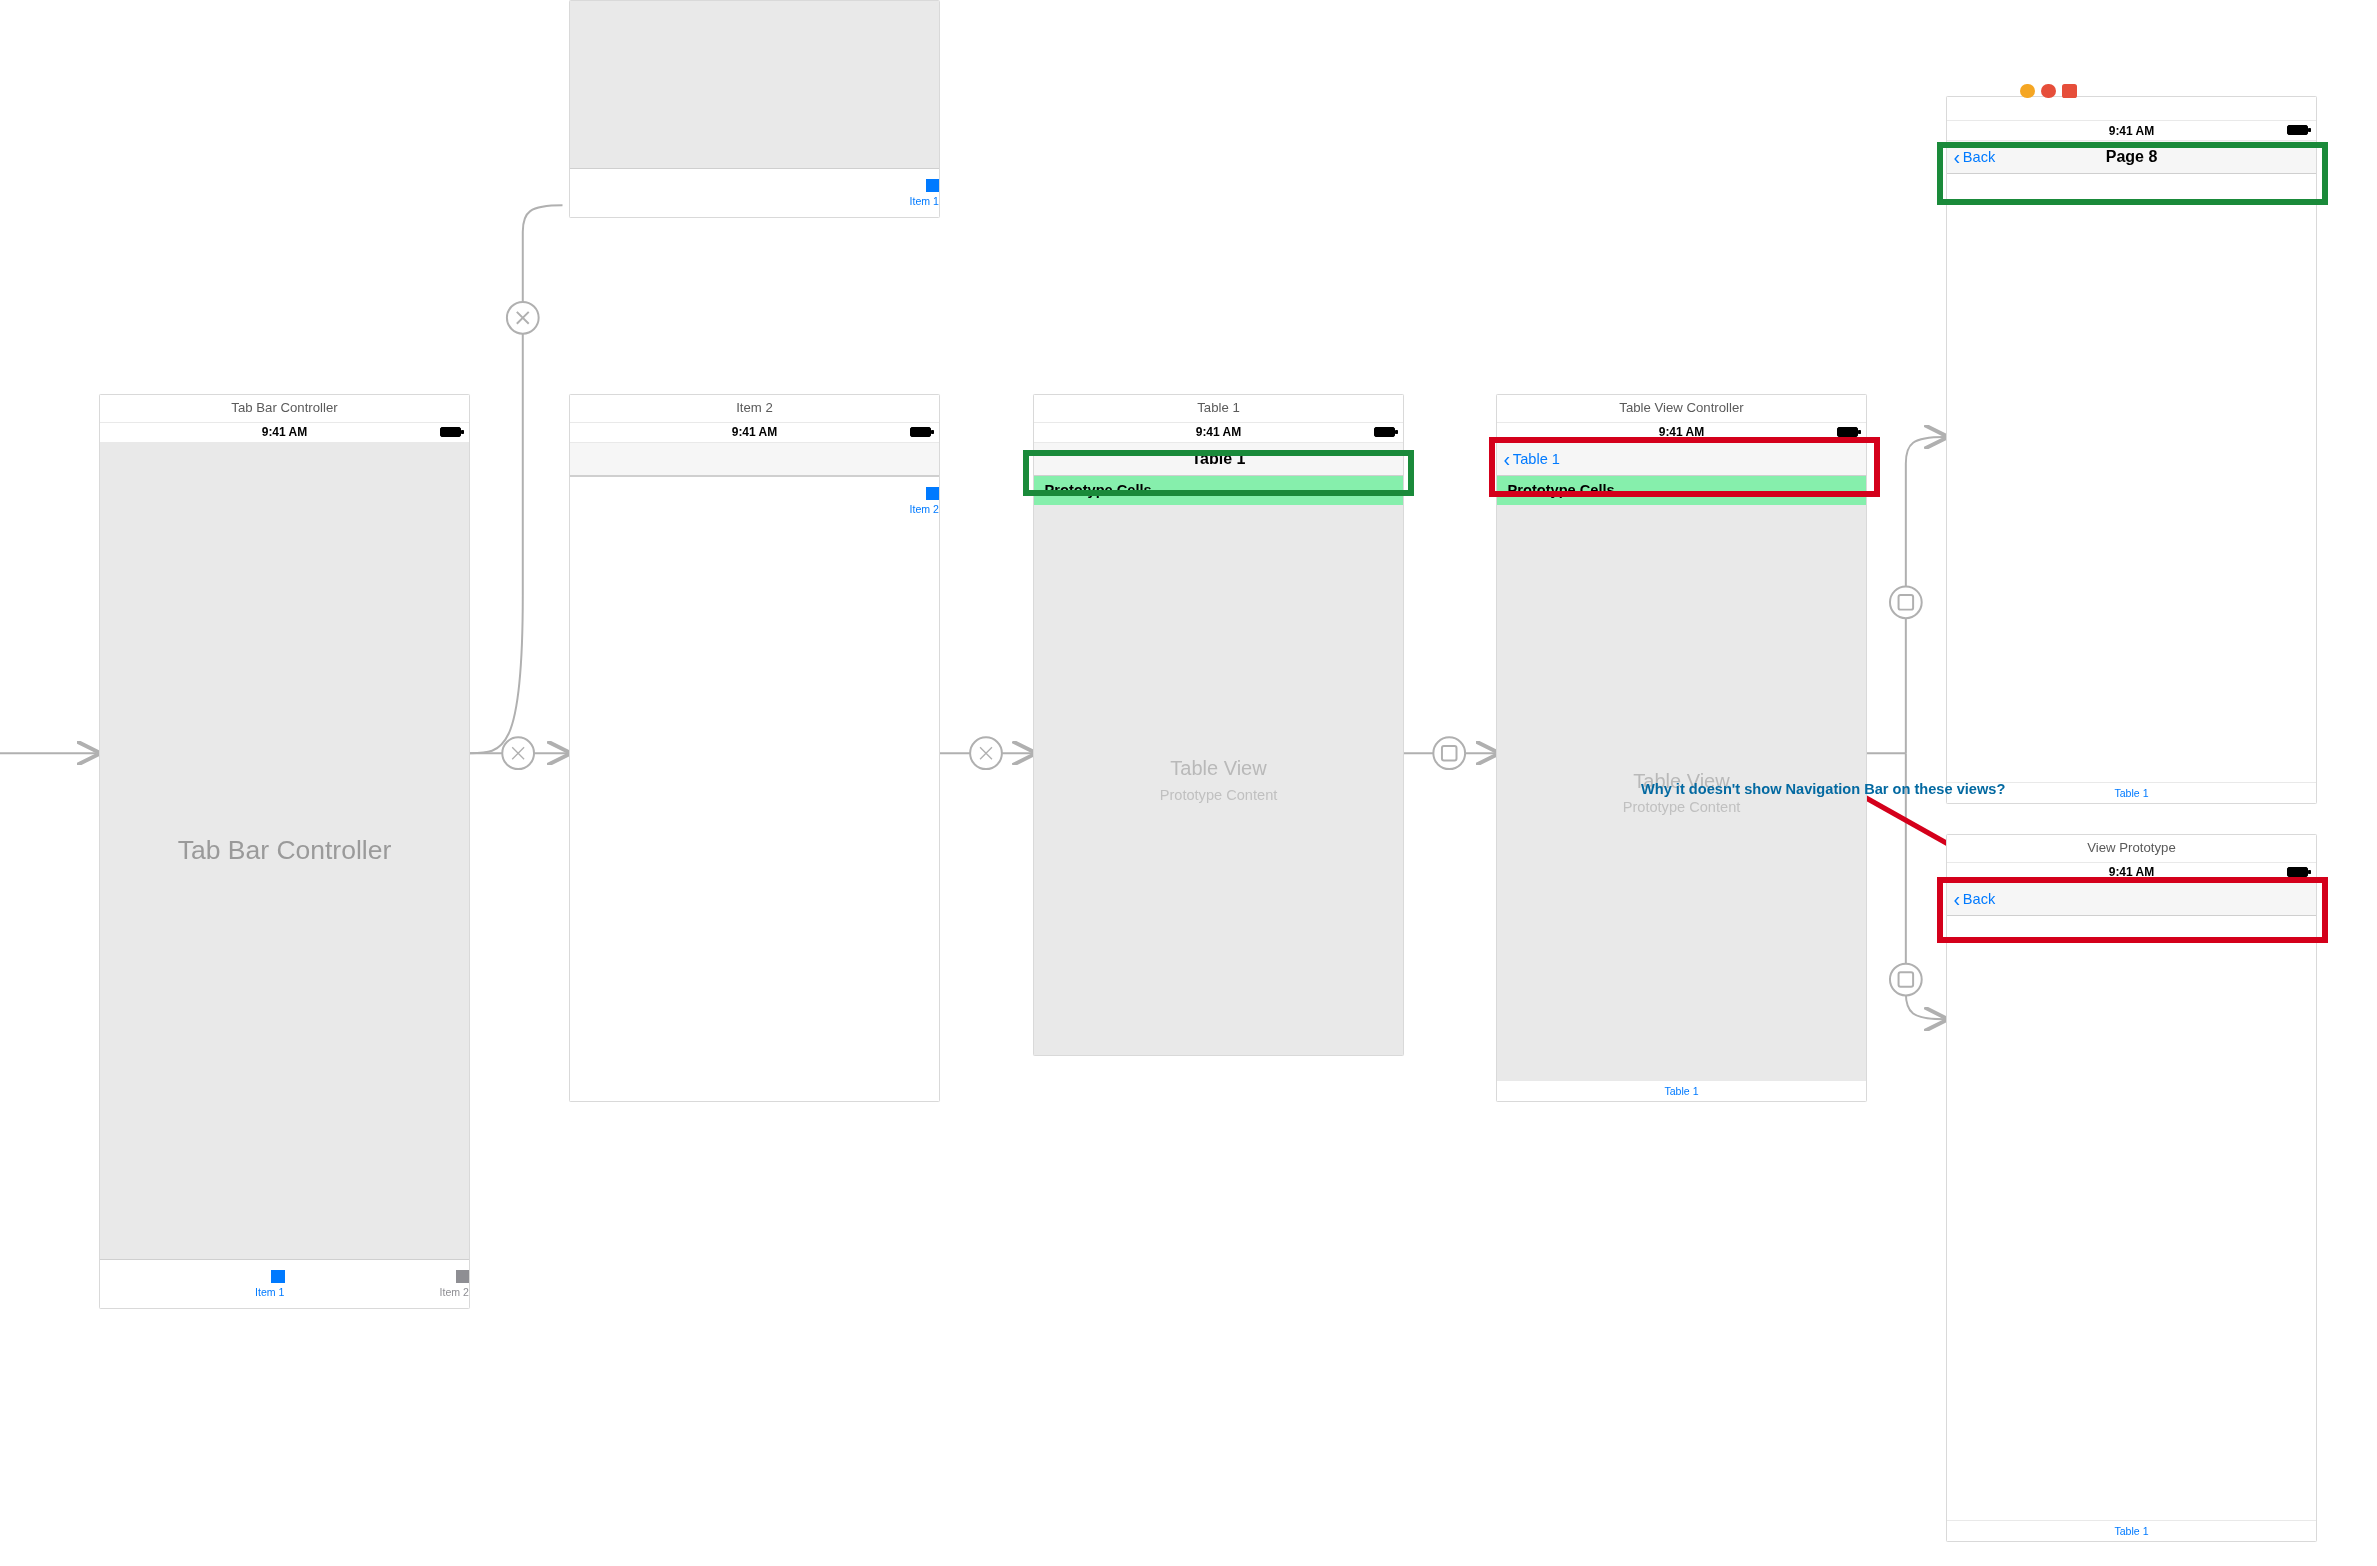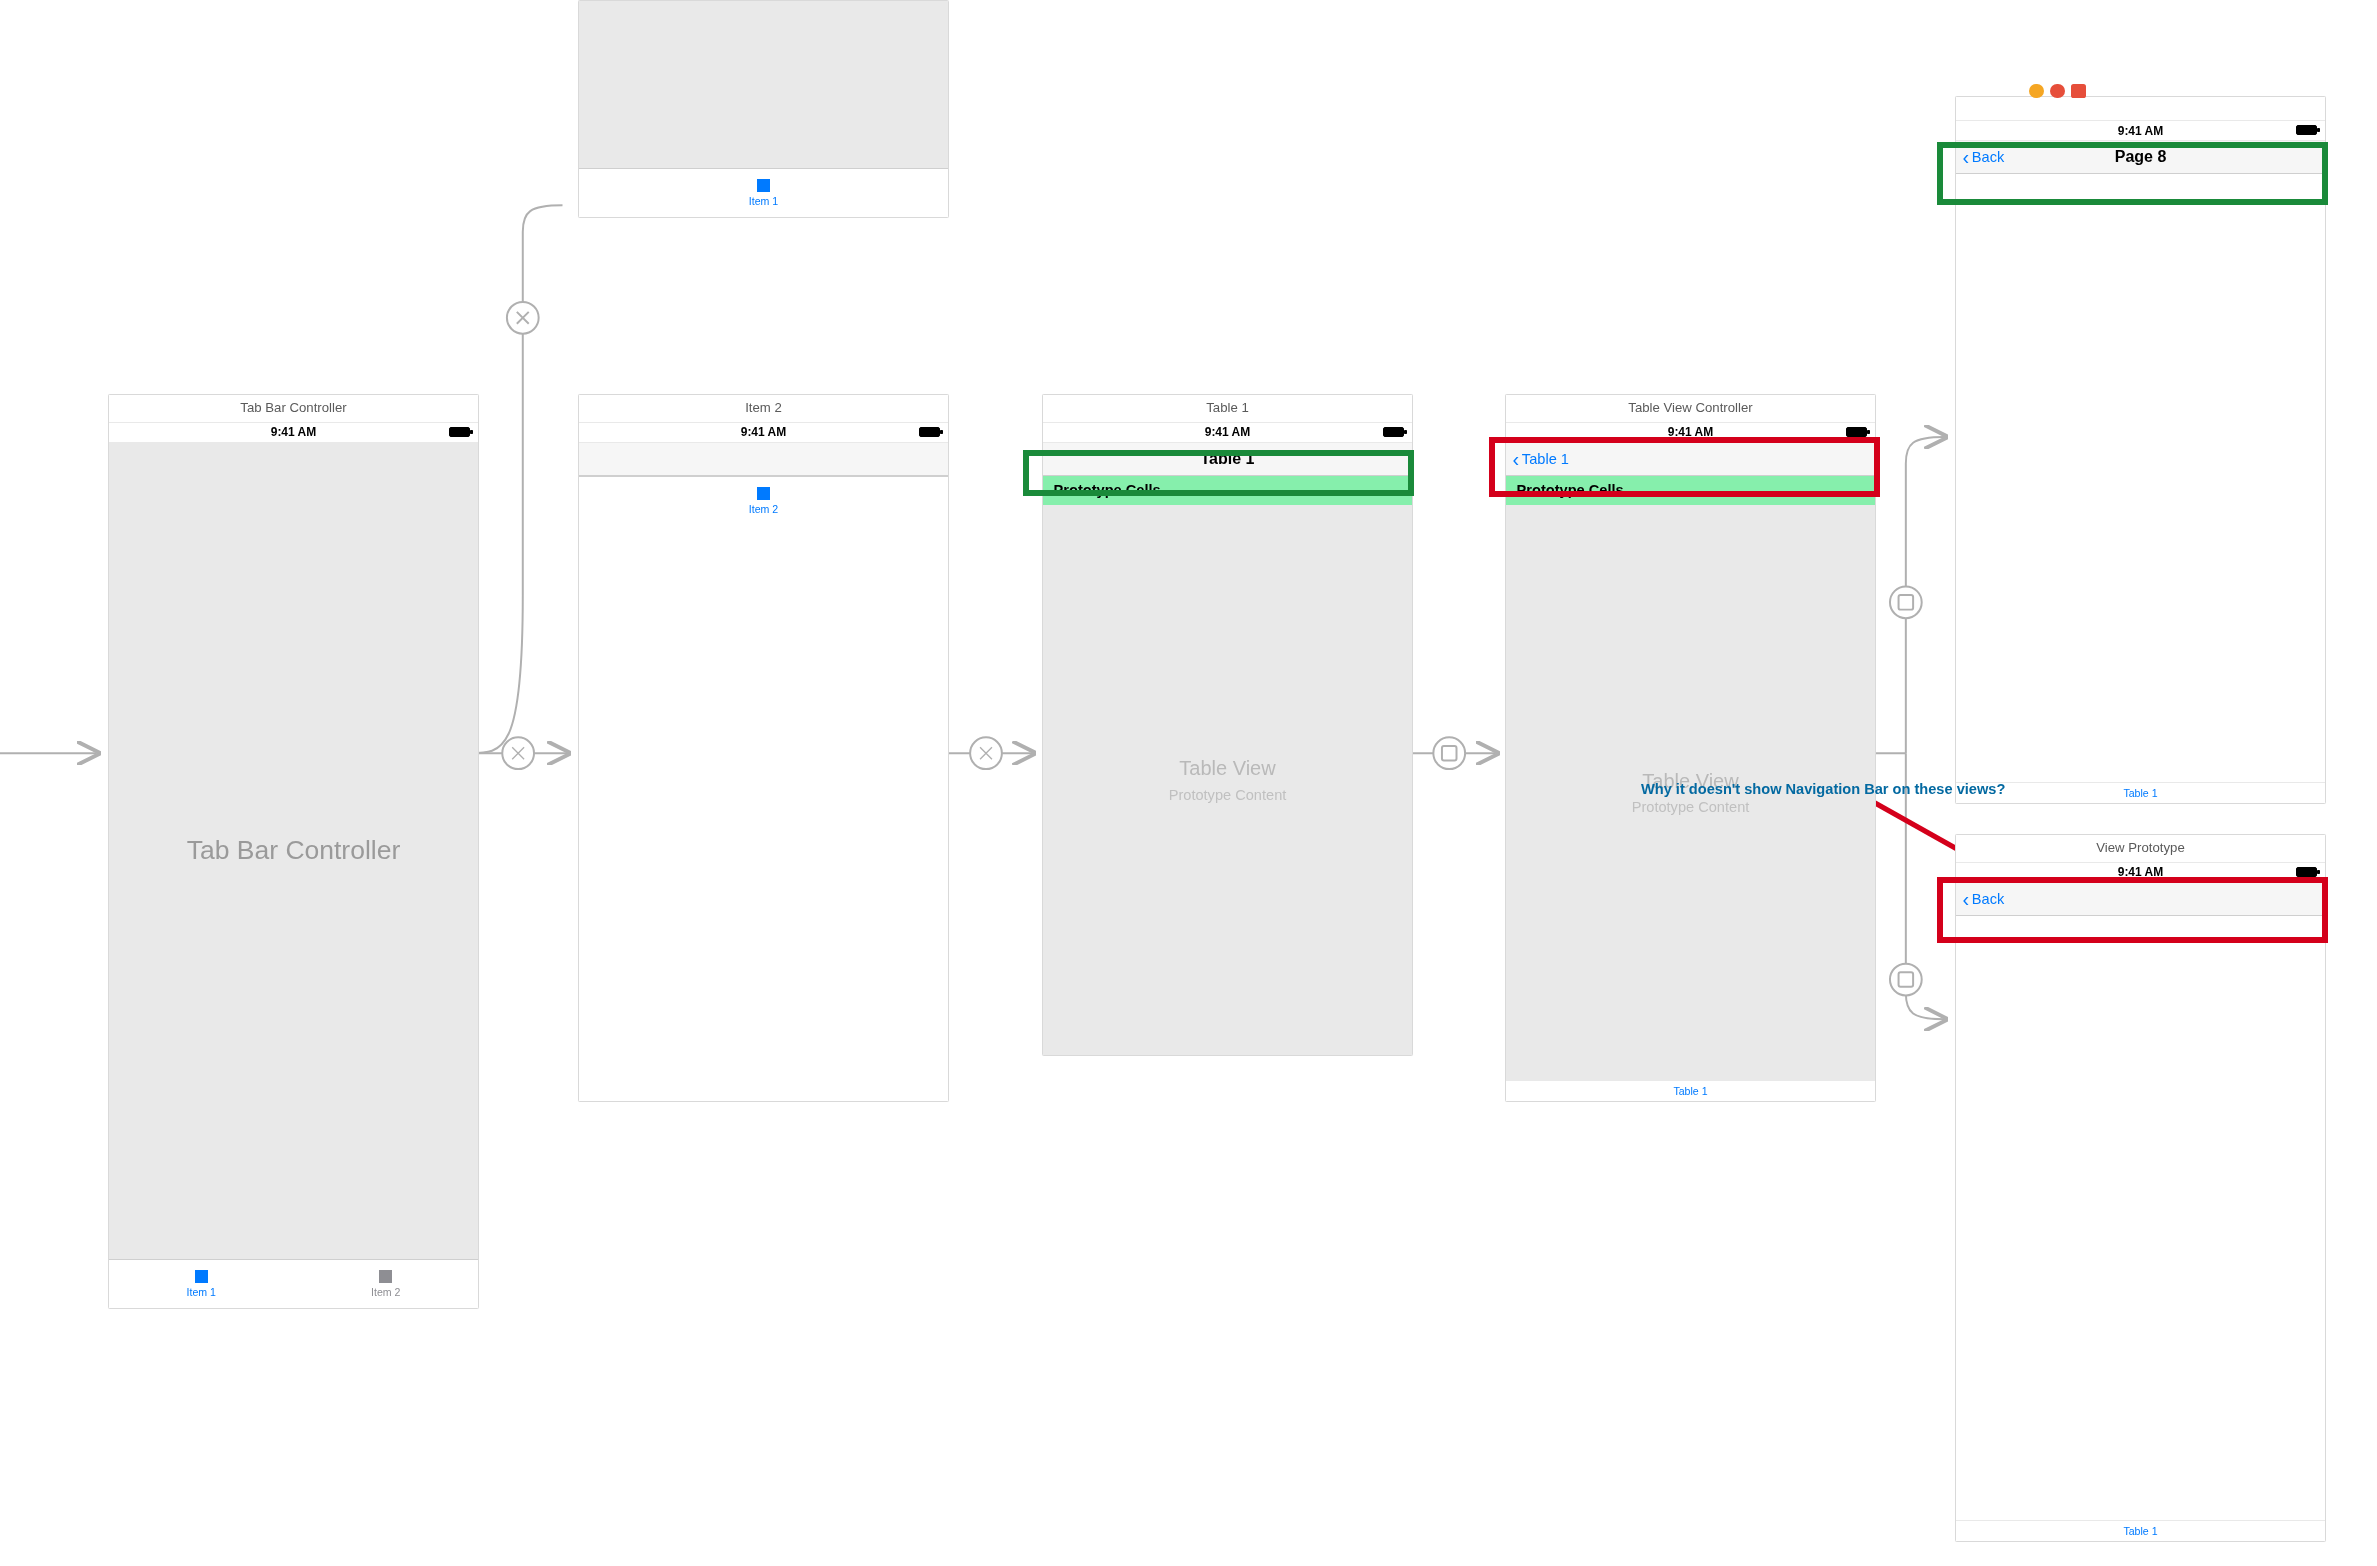--- a/index.html
+++ b/index.html
@@ -16,21 +16,20 @@
   svg.wires { position: absolute; inset:0; width:100%; height:100%; pointer-events:none; }
 
   .scene {
     position: absolute;
     width: 371px;
     border: 0.7px solid #d9d9d9;
     background: #fff;
     display: flex;
     flex-direction: column;
     border-radius: 1.3px;
-    margin-left: 9px;
   }
   .scene-title {
     font-size: 13.2px;
     color: #5a5a5a;
     text-align: center;
     padding: 5.3px 0 6.6px;
     border-bottom: 0.7px solid #e9e9e9;
     font-weight: 400;
   }
   .status-bar {
@@ -120,21 +119,21 @@
   .tab-bar {
     height: 49px;
     border-top: 0.7px solid #cfcfcf;
     display: flex;
     background: #fff;
   }
   .tab-item {
     flex:1;
     display:flex;
     flex-direction:column;
-    align-items:center;
+    align-items:flex-end;
     justify-content:center;
     gap:2.6px;
     font-size:10.6px;
   }
   .tab-icon {
     width:13.2px; height:13.2px;
   }
   .tab-icon.active { background:#007aff; }
   .tab-icon.inactive { background:#8e8e93; }
   .tab-text.active { color:#007aff; }

